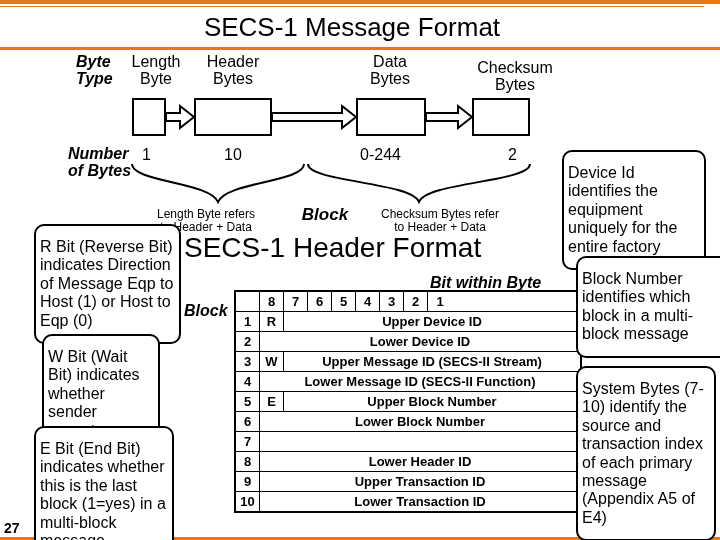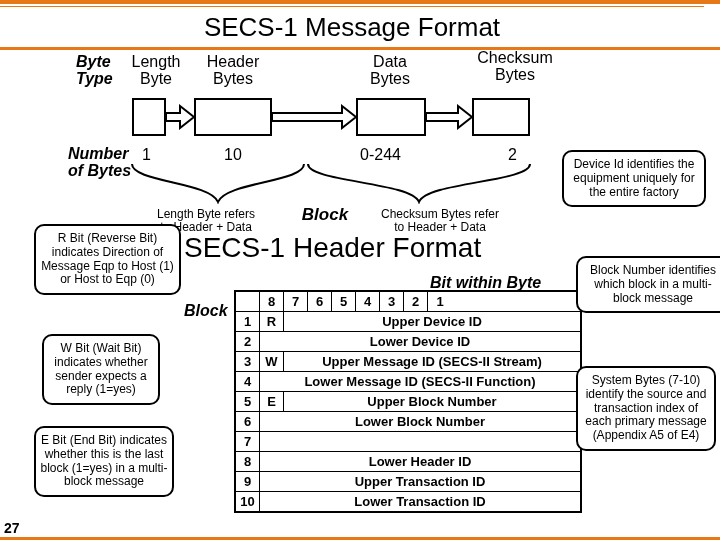--- a/index.html
+++ b/index.html
@@ -10,21 +10,21 @@
   .titleblock .underline { border-bottom: 1px solid #e67817; margin-bottom: 1px; }
   h1 { font-size: 26px; font-weight: normal; text-align: center; padding: 4px 0 2px; }
   .content { position: relative; padding: 6px 0 0 0; height: calc(100% - 46px); }
 
   .row-labels { position: absolute; left: 76px; top: 4px; font-size: 16px; font-style: italic; font-weight: bold; line-height: 1.05; }
 
   .bt-label { position: absolute; font-size: 16px; line-height: 1.05; text-align: center; }
   .bt-len { left: 128px; top: 4px; width: 56px; }
   .bt-hdr { left: 198px; top: 4px; width: 70px; }
   .bt-data { left: 360px; top: 4px; width: 60px; }
-  .bt-chk { left: 470px; top: 0; width: 90px; }
+  .bt-chk { left: 470px; top: 10px; width: 90px; }
 
   .boxes { position: absolute; top: 48px; left: 132px; height: 40px; }
   .box { position: absolute; top: 0; height: 38px; border: 2px solid #000; background: #fff; }
   .b1 { left: 0; width: 34px; }
   .b2 { left: 62px; width: 78px; }
   .b3 { left: 224px; width: 70px; }
   .b4 { left: 340px; width: 58px; }
   .arrow { position: absolute; top: 6px; height: 26px; }
   .arrow svg { width: 100%; height: 100%; }
   .a1 { left: 34px; width: 28px; }
@@ -44,21 +44,21 @@
   .brR { left: 306px; width: 226px; }
 
   .note { position: absolute; font-size: 12px; line-height: 1.1; text-align: center; }
   .note-len { left: 146px; top: 158px; width: 120px; }
   .note-block { left: 300px; top: 156px; font-size: 17px; font-weight: bold; font-style: italic; width: 50px; }
   .note-chk { left: 370px; top: 158px; width: 140px; }
 
   h2 { position: absolute; left: 184px; top: 182px; font-size: 28px; font-weight: normal; }
   .bitwithin { position: absolute; left: 430px; top: 224px; font-size: 16px; font-weight: bold; font-style: italic; }
 
-  .callout { position: absolute; border: 2px solid #000; border-radius: 10px; background: #fff; font-size: 12px; text-align: center; padding: 6px 4px; line-height: 1.15; z-index: 5; }
+  .callout { position: absolute; border: 2px solid #000; border-radius: 10px; background: #fff; font-size: 16px; text-align: left; padding: 12px 4px; line-height: 1.15; z-index: 5; }
   .c-r { left: 34px; top: 174px; width: 147px; }
   .c-w { left: 42px; top: 284px; width: 118px; }
   .c-e { left: 34px; top: 376px; width: 140px; }
   .c-dev { left: 562px; top: 100px; width: 144px; }
   .c-blk { left: 576px; top: 206px; width: 154px; }
   .c-sys { left: 576px; top: 316px; width: 140px; }
   
   .tbl { position: absolute; left: 234px; top: 240px; border: 2px solid #000; font-size: 13px; background: #fff; }
   .tbl .hdr { display: flex; border-bottom: 1px solid #000; }
   .tbl .hdr .bitcell { width: 24px; text-align: center; border-right: 1px solid #000; padding: 2px 0; font-weight: bold; }

